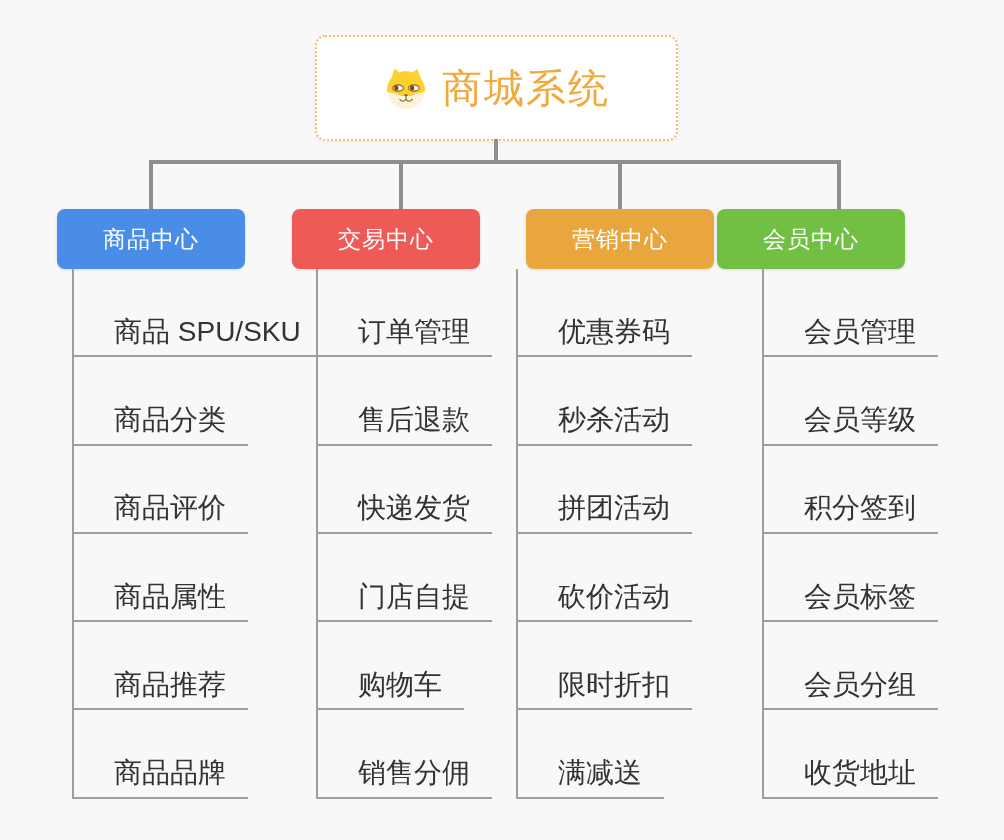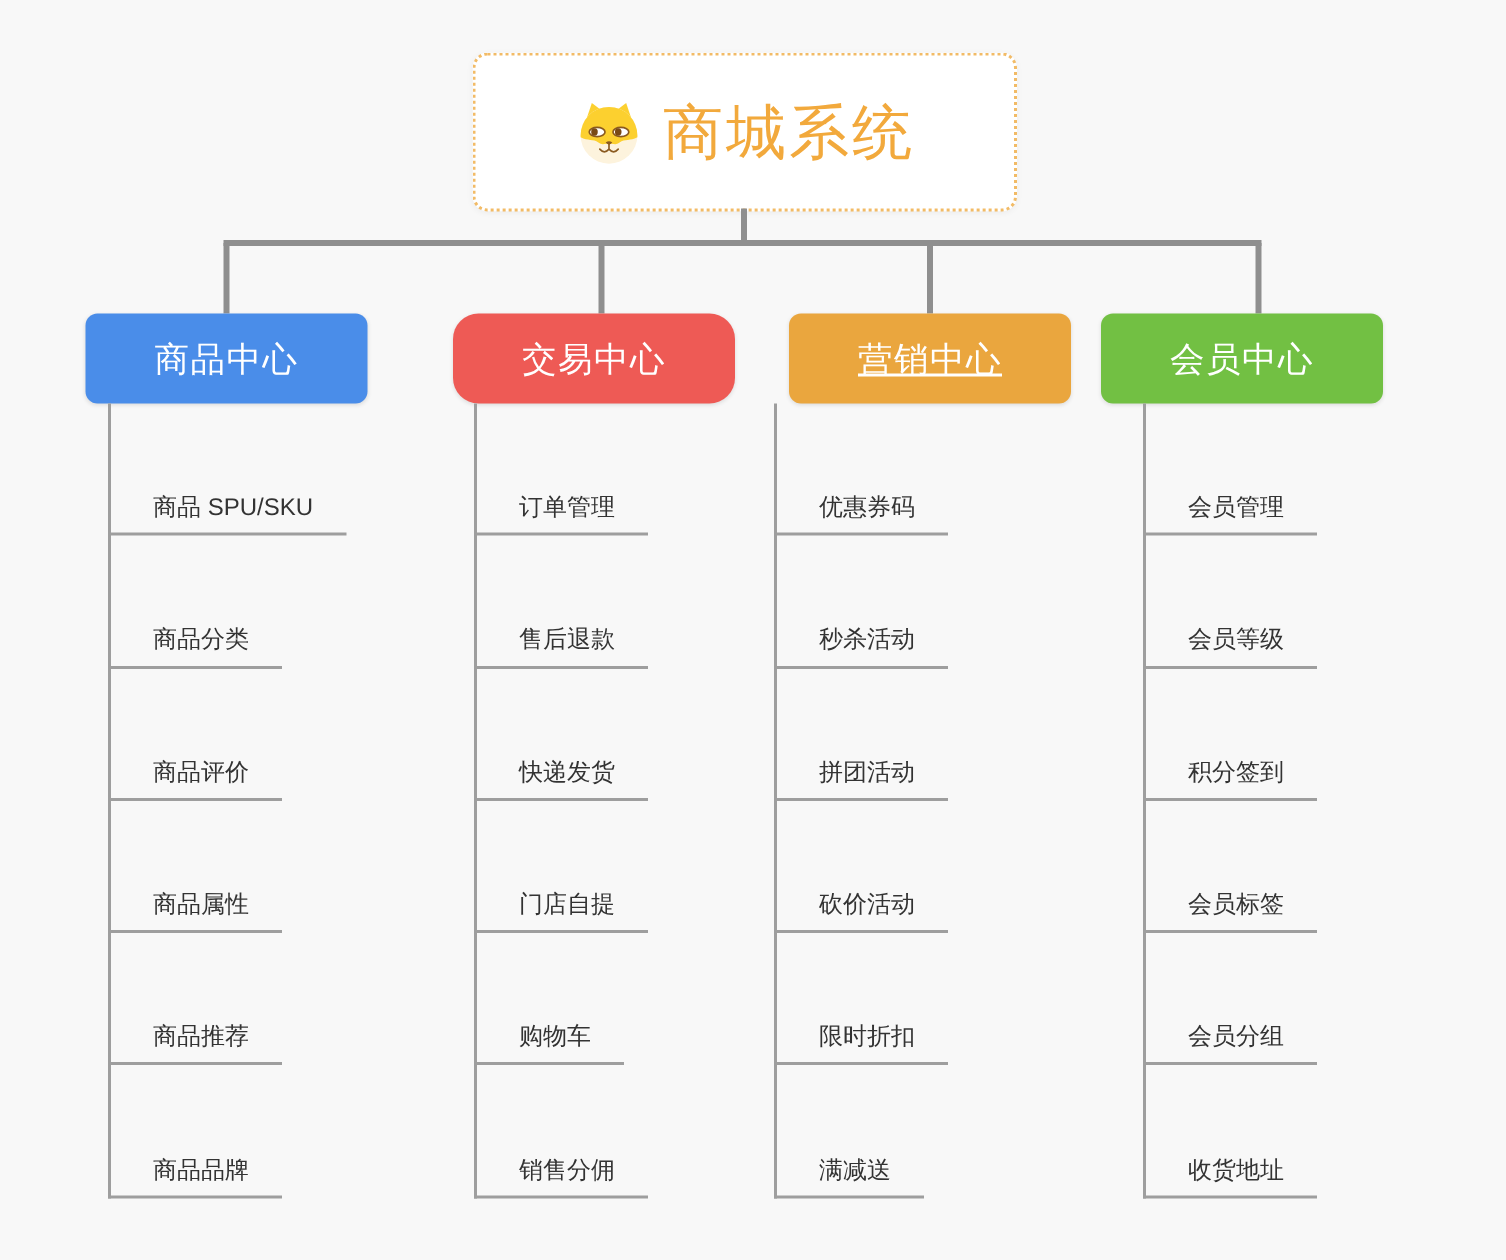--- a/index.html
+++ b/index.html
@@ -45,23 +45,23 @@
   .branch-box {
     position: absolute; top: 209px;
     width: 188px; height: 60px;
     border-radius: 8px;
     display: flex; align-items: center; justify-content: center;
     color: #ffffff; font-size: 23px; letter-spacing: 1px;
     white-space: nowrap; cursor: pointer;
     box-shadow: 0 1px 3px rgba(0,0,0,0.12);
   }
   .branch-box.b0 { left: 57px;  }
-  .branch-box.b1 { left: 302px; border-radius: 17px; }
+  .branch-box.b1 { left: 292px; }
   .branch-box.b2 { left: 526px; }
-  .branch-box.b3 { left: 734px; text-align: center; }
+  .branch-box.b3 { left: 717px; text-align: center; }
 
   
   .child-col {
     position: absolute; top: 269px;
     width: max-content;
   }
   .child-col.c0 { left: 72px;  }
   .child-col.c1 { left: 316px; }
   .child-col.c2 { left: 516px; }
   .child-col.c3 { left: 762px; }
@@ -74,22 +74,22 @@
     position: relative;
     height: 88.3px;
     box-sizing: border-box;
     width: fit-content;
     display: flex; align-items: flex-end;
     border-bottom: 2px solid #9e9e9e;
     cursor: pointer;
   }
   .child-node span {
     display: block;
-    padding: 0 22px 7px 30px;
-    font-size: 16px; color: #333333;
+    padding: 0 22px 7px 42px;
+    font-size: 28px; color: #333333;
     white-space: nowrap; line-height: 1.2;
   }
 </style>
 </head>
 <body>
 
 <div id="stage">
 
   <div class="root-node">
     <svg class="dog-icon" viewBox="0 0 100 100" aria-hidden="true">
@@ -120,21 +120,21 @@
 
   <div class="conn conn-stem"></div>
   <div class="conn conn-hbar"></div>
   <div class="conn conn-drop d0"></div>
   <div class="conn conn-drop d1"></div>
   <div class="conn conn-drop d2"></div>
   <div class="conn conn-drop d3"></div>
 
   <div class="branch-box b0" style="background-color: rgb(74, 141, 233);">商品中心</div>
   <div class="branch-box b1" style="background-color: rgb(238, 90, 85);">交易中心</div>
-  <div class="branch-box b2" style="background-color: rgb(234, 166, 62); text-decoration: underline;">营销中心</div>
+  <div class="branch-box b2" style="background-color: rgb(234, 166, 62);">营销中心</div>
   <div class="branch-box b3" style="background-color: rgb(114, 192, 67);">会员中心</div>
 
   <div class="child-col c0">
     <div class="child-node">
         <span>商品 SPU/SKU</span>
       </div>
     <div class="child-node">
         <span>商品分类</span>
       </div>
     <div class="child-node">

